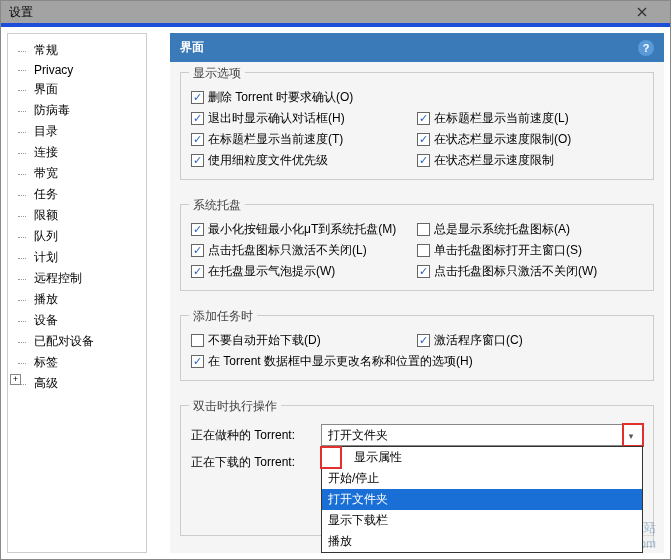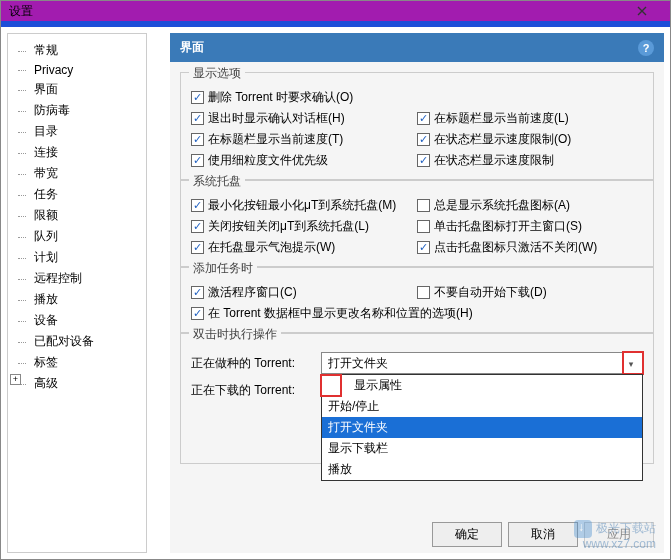--- a/index.html
+++ b/index.html
@@ -1,30 +1,30 @@
 <!DOCTYPE html>
 <html><head>
 <meta charset="utf-8">
 <style>
 * { box-sizing: border-box; margin: 0; padding: 0; font-family: "Microsoft YaHei", "SimSun", sans-serif; font-size: 12px; }
 body { background: #f0f0f0; width: 671px; height: 560px; overflow: hidden; position: relative; }
 .window { width: 671px; height: 560px; background: #fff; border: 1px solid #888; display: flex; flex-direction: column; }
-.titlebar { height: 26px; background: #a21caf; display: flex; align-items: center; padding: 0 8px; border-bottom: 6px solid #1d4ed8; }
+.titlebar { height: 26px; background: #a3a3a3; display: flex; align-items: center; padding: 0 8px; border-bottom: 4px solid #1d4ed8; }
 .titlebar .title { flex: 1; }
 .titlebar .close { width: 40px; height: 26px; display: flex; align-items: center; justify-content: center; cursor: pointer; }
 .body { flex: 1; display: flex; padding: 6px; gap: 23px; overflow: hidden; }
 .sidebar { width: 140px; border: 1px solid #ccc; background: #fff; padding: 6px 0; }
 .tree-item { padding: 2px 8px 2px 26px; position: relative; cursor: pointer; white-space: nowrap; }
 .tree-item::before { content: ""; position: absolute; left: 10px; top: 50%; width: 8px; border-top: 1px dotted #999; }
 .tree-item.expandable::after { content: "+"; position: absolute; left: 2px; top: 1px; width: 9px; height: 9px; border: 1px solid #888; font-size: 9px; line-height: 9px; text-align: center; background: #fff; }
 .main { flex: 1; display: flex; flex-direction: column; overflow: hidden; }
 .section-header { background: #3a7ab8; color: #fff; padding: 6px 10px; font-weight: bold; display: flex; align-items: center; }
 .section-header .help { margin-left: auto; width: 16px; height: 16px; border-radius: 50%; background: #5a9ad8; display: flex; align-items: center; justify-content: center; font-size: 11px; }
 .panel { flex: 1; background: #f5f5f5; padding: 10px; overflow: hidden; position: relative; }
-.group { border: 1px solid #ccc; margin-bottom: 0; position: relative; padding: 14px 10px 8px 10px; background: #f5f5f5; }
+.group { border: 1px solid #ccc; margin-bottom: 24px; position: relative; padding: 14px 10px 8px 10px; background: #f5f5f5; }
 .group-title { position: absolute; top: -8px; left: 8px; background: #f5f5f5; padding: 0 4px; color: #444; }
 .row { display: flex; }
 .col { flex: 1; display: flex; align-items: center; padding: 2px 0; }
 .chk { display: flex; align-items: center; gap: 4px; cursor: pointer; text-align: center; }
 .chk-box { width: 13px; height: 13px; border: 1px solid #666; background: #fff; display: flex; align-items: center; justify-content: center; }
 .chk-box.checked::after { content: "✓"; font-size: 11px; color: #2060c0; line-height: 1; }
 .form-row { display: flex; align-items: center; padding: 4px 0; }
 .form-label { width: 130px; }
 .select-wrap { flex: 1; position: relative; }
 .select-display { border: 1px solid #888; background: #fff; padding: 2px 20px 2px 6px; height: 22px; display: flex; align-items: center; position: relative; }
@@ -147,21 +147,21 @@
                 <label class="chk">
                   <span class="chk-box"></span>
                   <span>总是显示系统托盘图标(A)</span>
                 </label>
               </div>
           </div>
           <div class="row">
             <div class="col">
                 <label class="chk">
                   <span class="chk-box checked"></span>
-                  <span>关闭按钮关闭μT到系统托盘(L)</span>
+                  <span>点击托盘图标只激活不关闭(L)</span>
                 </label>
               </div>
             <div class="col">
                 <label class="chk">
                   <span class="chk-box"></span>
                   <span>单击托盘图标打开主窗口(S)</span>
                 </label>
               </div>
           </div>
           <div class="row">
@@ -178,28 +178,28 @@
                 </label>
               </div>
           </div>
         </div>
 
         <div class="group">
           <span class="group-title">添加任务时</span>
           <div class="row">
             <div class="col">
                 <label class="chk">
-                  <span class="chk-box checked"></span>
-                  <span>激活程序窗口(C)</span>
-                </label>
-              </div>
-            <div class="col">
-                <label class="chk">
                   <span class="chk-box"></span>
                   <span>不要自动开始下载(D)</span>
+                </label>
+              </div>
+            <div class="col">
+                <label class="chk">
+                  <span class="chk-box checked"></span>
+                  <span>激活程序窗口(C)</span>
                 </label>
               </div>
           </div>
           <div class="row">
             <div class="col" style="flex:2">
                 <label class="chk">
                   <span class="chk-box checked"></span>
                   <span>在 Torrent 数据框中显示更改名称和位置的选项(H)</span>
                 </label>
               </div>

